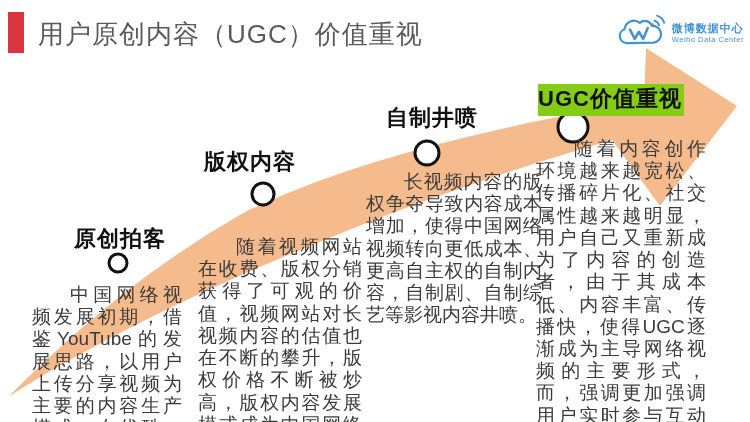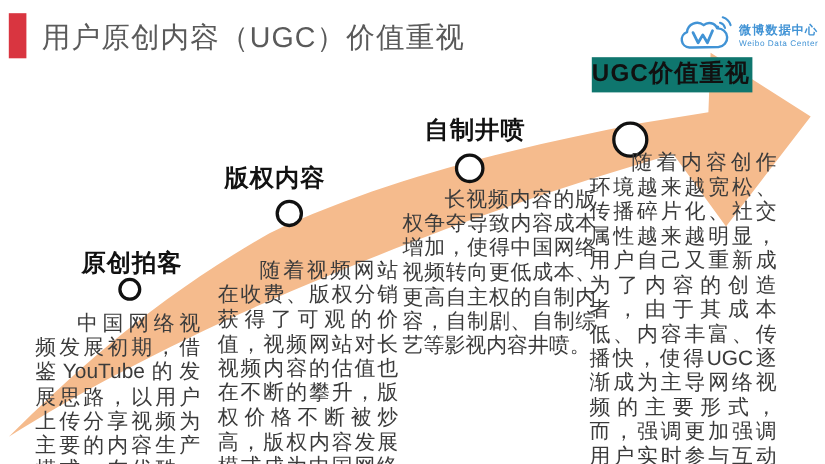--- a/index.html
+++ b/index.html
@@ -28,21 +28,21 @@
     position:absolute;font-size:22px;font-weight:bold;color:#111;
     white-space:nowrap;letter-spacing:1px;
   }
   .stage-desc{
     position:absolute;font-size:19px;line-height:1.17;color:#3b3b3b;
     text-indent:2em;text-align:justify;
   }
   .label-1{left:74px;top:224px;}
   .label-2{left:204px;top:147px;}
   .label-3{left:386px;top:103px;}
-  .label-4{left:538px;top:52px;background:#0f766e;padding:0 2px 2px 0;}
+  .label-4{left:538px;top:84px;background:#84cc16;padding:0 2px 2px 0;}
   .desc-1{left:32px;top:284px;width:150px;}
   .desc-2{left:198px;top:236px;width:164px;}
   .desc-3{left:366px;top:171px;width:176px;}
   .desc-4{left:536px;top:138px;width:170px;}
 </style>
 </head>
 <body>
 
 <svg class="arrow-canvas" viewBox="0 0 750 422" xmlns="http://www.w3.org/2000/svg">
   <path d="M 8 397

